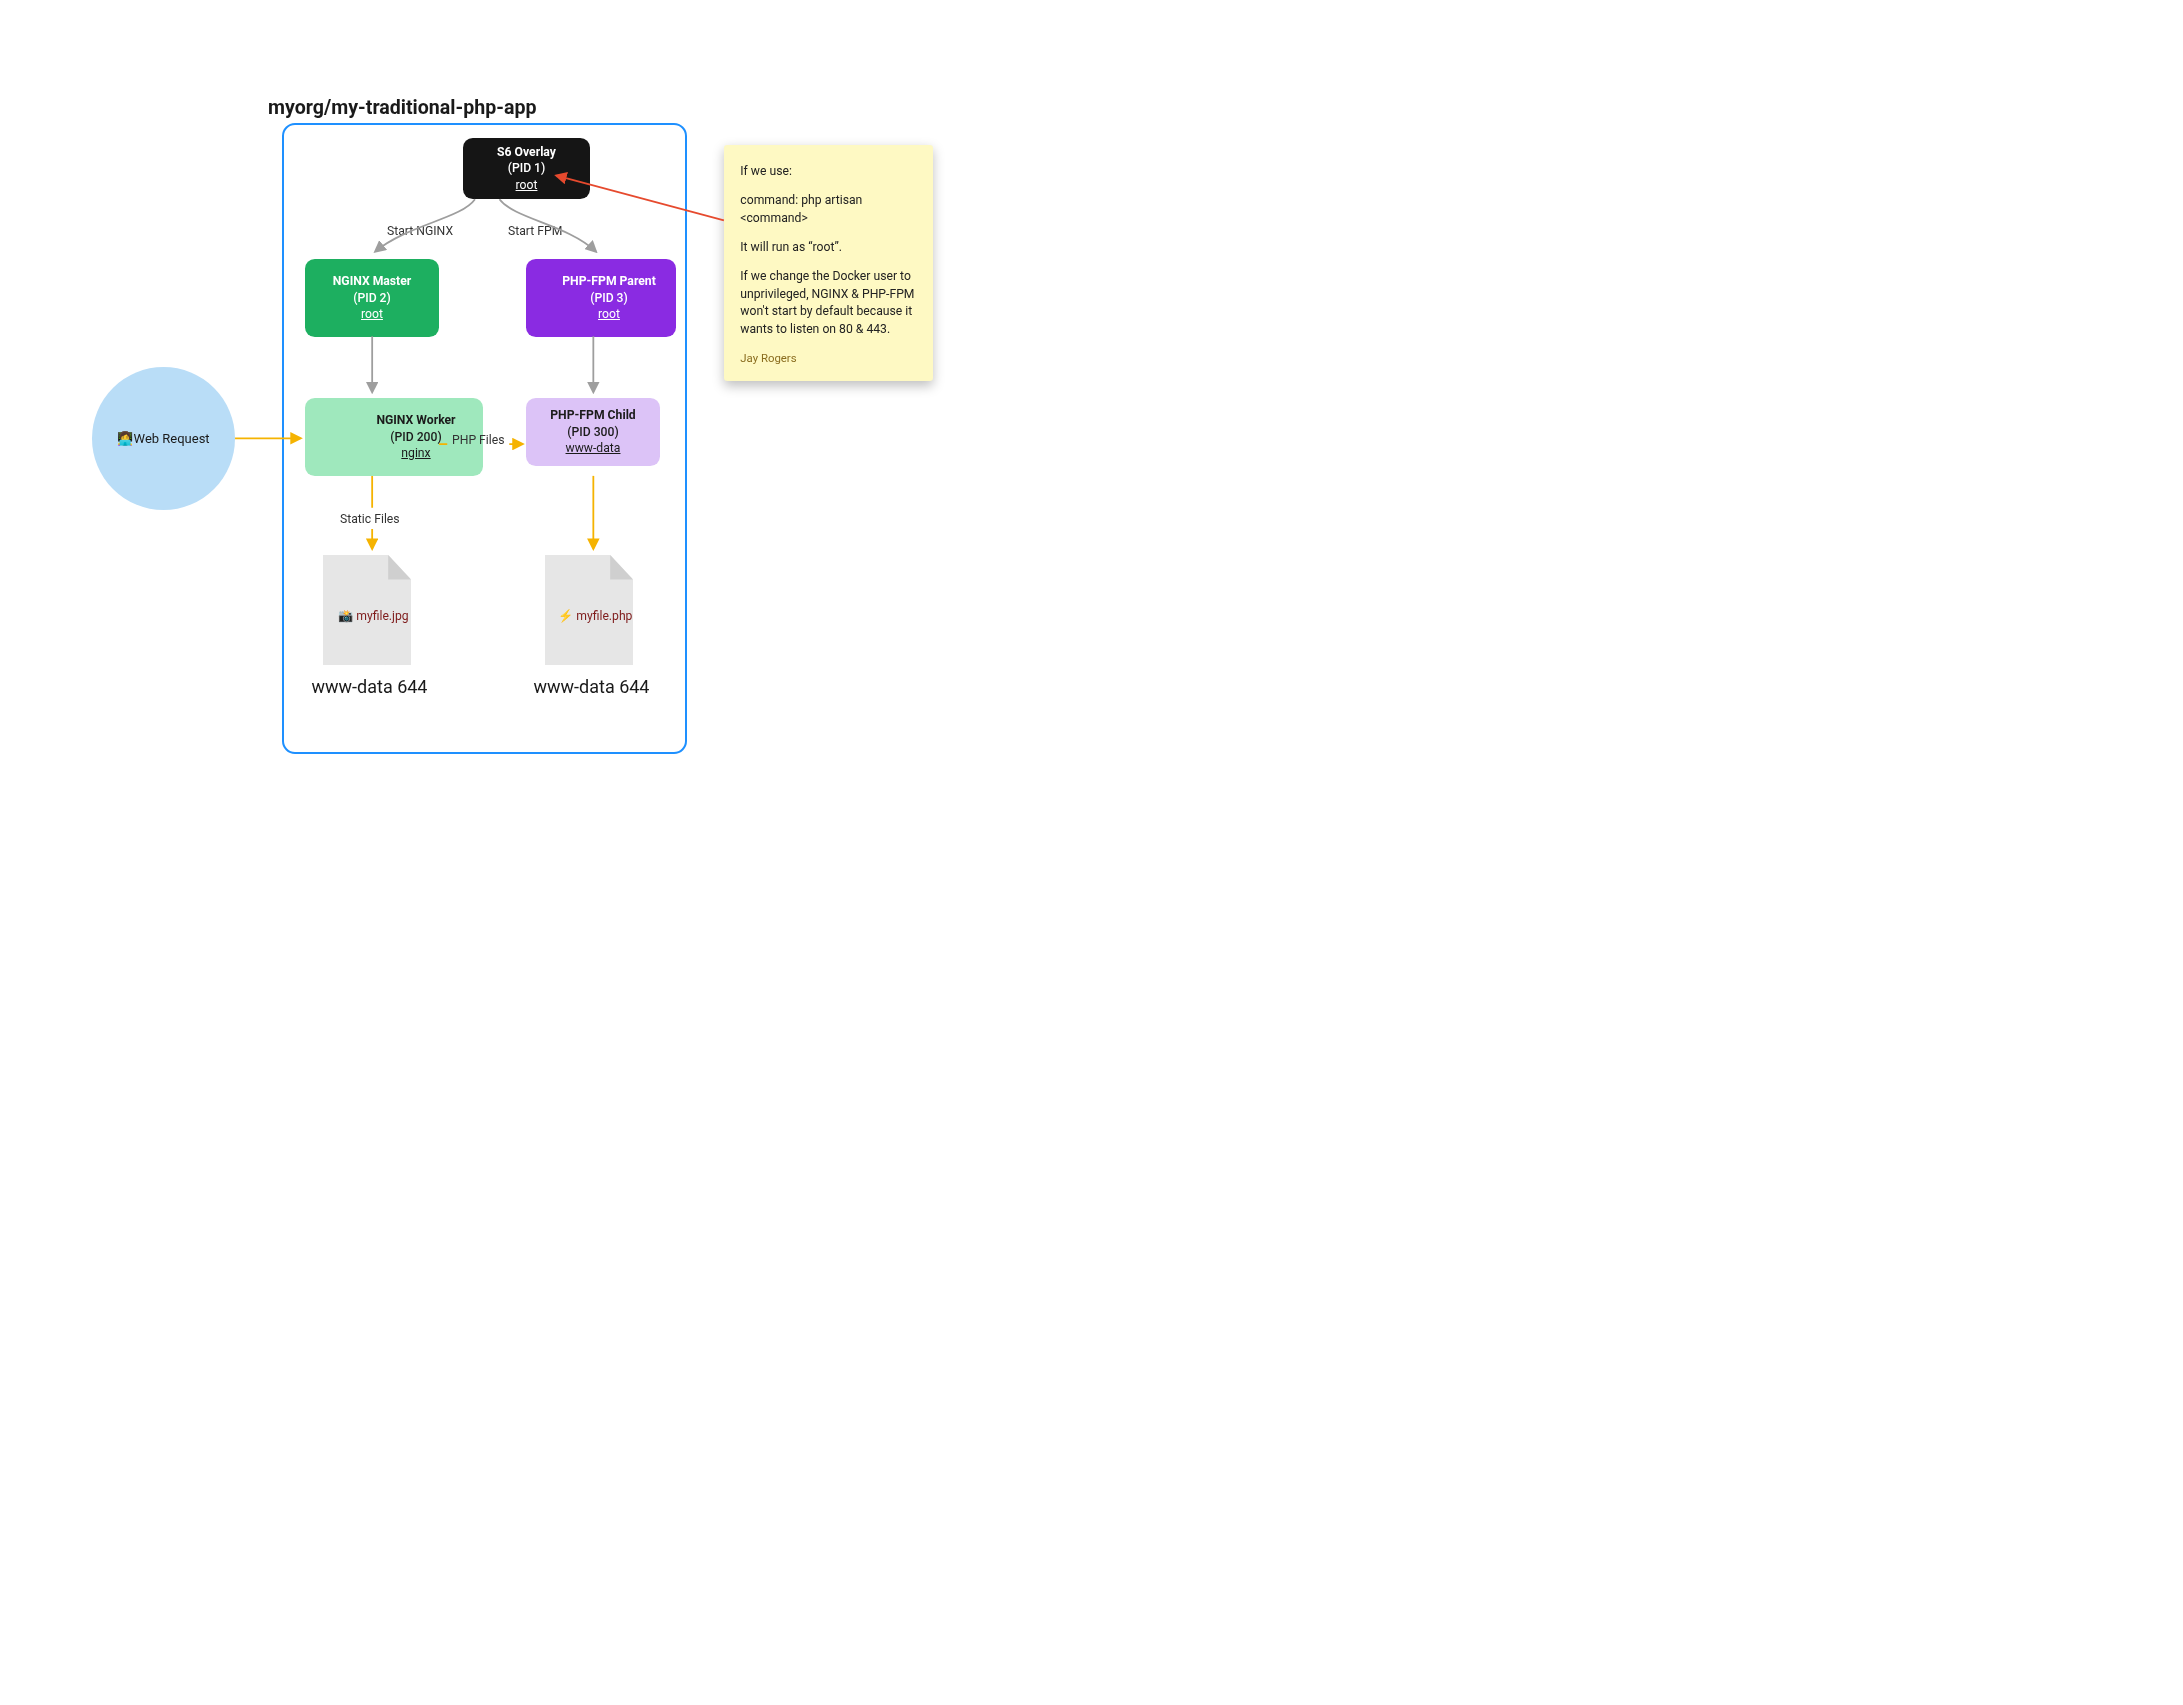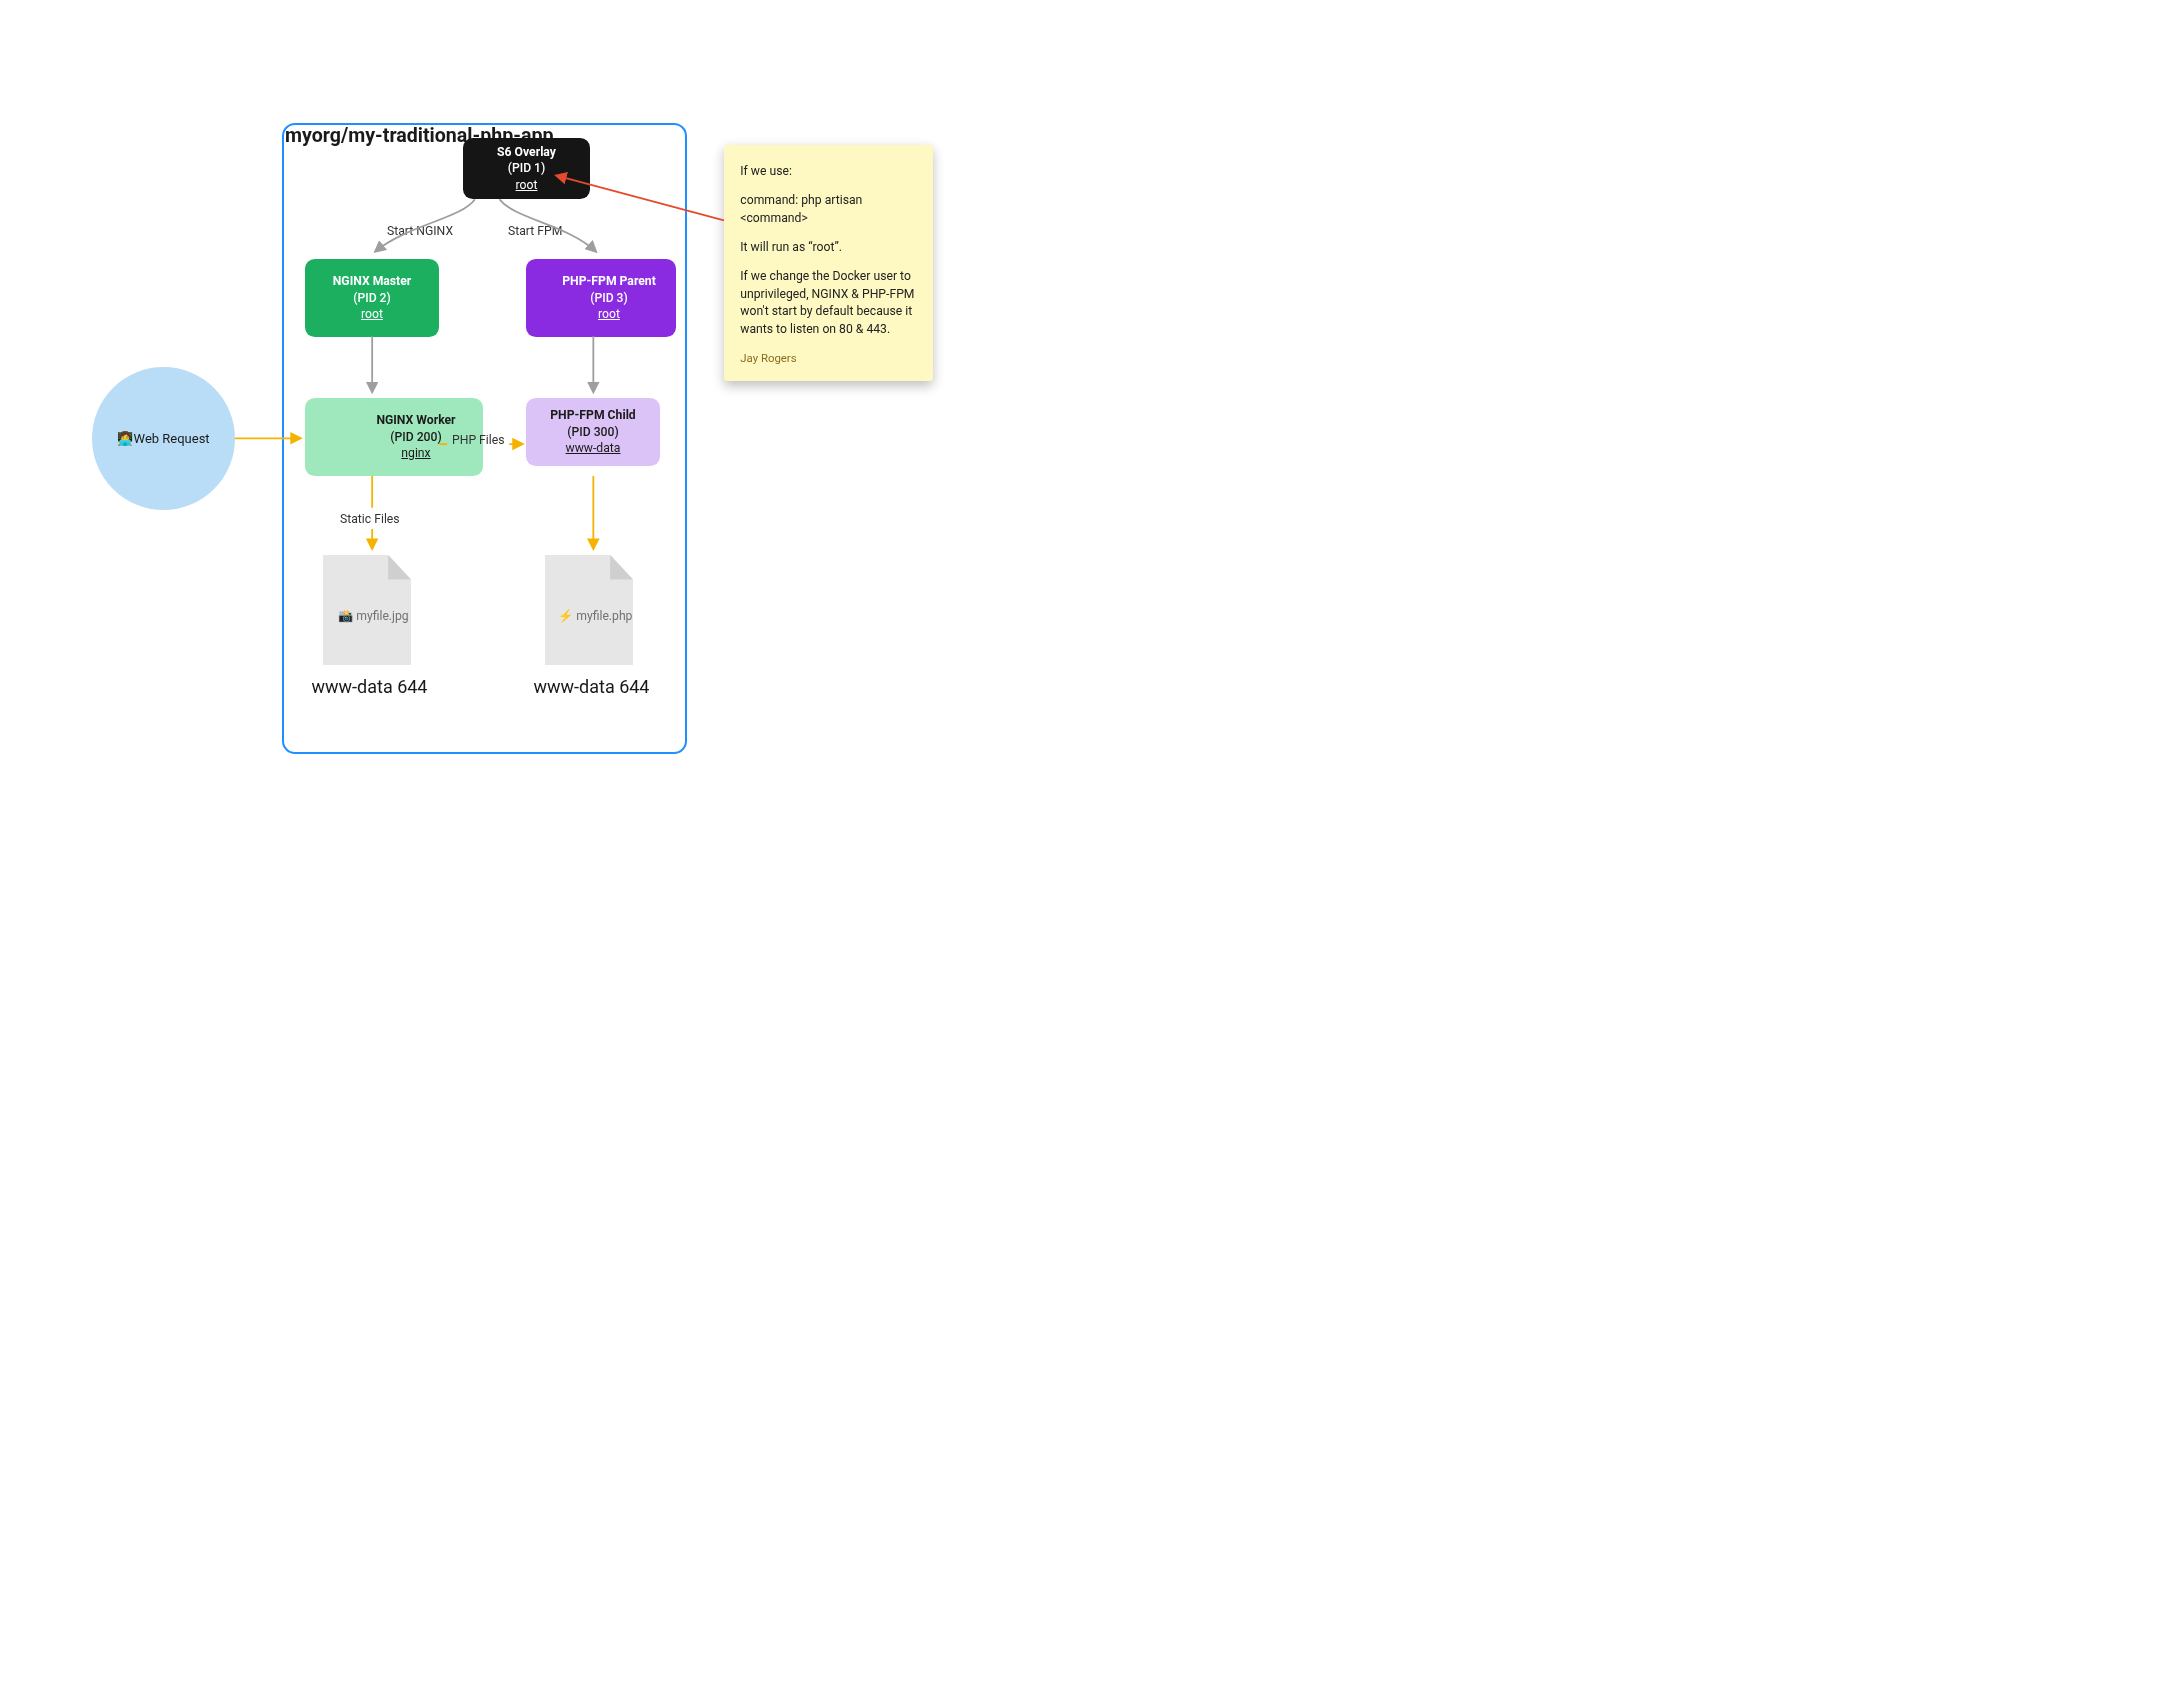--- a/index.html
+++ b/index.html
@@ -10,33 +10,33 @@
   .node .t{font-weight:700;}
   .node .p{font-weight:500;}
   .node .u{text-decoration:underline;}
   .black{background:#151515;color:#fff;}
   .green-d{background:#1DAF60;color:#fff;}
   .green-l{background:#9FE8BD;color:#1b1b1b;}
   .purple-d{background:#8A2BE2;color:#fff;padding-left:16px;}
   .purple-l{background:#DCC3F7;color:#1b1b1b;}
   .file{position:absolute;width:88px;height:110px;}
   .file-cap{position:absolute;font-size:18px;color:#1a1a1a;text-align:center;}
-  .file-txt{position:absolute;font-size:12.2px;color:#737373;white-space:nowrap;}
+  .file-txt{position:absolute;font-size:12.2px;color:#7f1d1d;white-space:nowrap;}
   .edge-label{position:absolute;font-size:12.2px;color:#333;}
   .circle{position:absolute;border-radius:50%;background:#B9DDF7;display:flex;align-items:center;justify-content:center;font-size:13px;color:#1a1a1a;}
   .note{position:absolute;background:#fef9c3;border-radius:3.3px;padding:18px 16.3px 14.7px;color:#222;box-shadow:0 4.9px 11.4px rgba(0,0,0,.25);font-size:12.2px;line-height:1.45;}
   .note p{margin:0 0 11.4px;}
   .note .sig{color:#8a6d1f;font-size:11.4px;margin-top:3.3px;}
 </style>
 </head>
 <body>
 
 <div class="stage">
 
-  <div class="title" style="left:285px;top:96px;margin-top:28px;">myorg/my-traditional-php-app</div>
+  <div class="title" style="left:268px;top:96px;">myorg/my-traditional-php-app</div>
   <div class="container" style="left:282px;top:123px;width:401px;height:627px;"></div>
 
   <div class="node black" style="left:423px;top:138px;width:127px;height:61px;margin-left:40px;">
     <span class="t">S6 Overlay</span>
     <span class="p">(PID 1)</span>
     <span class="u">root</span>
   </div>
 
   <div class="node green-d" style="left:305px;top:259px;width:134px;height:78px;">
     <span class="t">NGINX Master</span>

